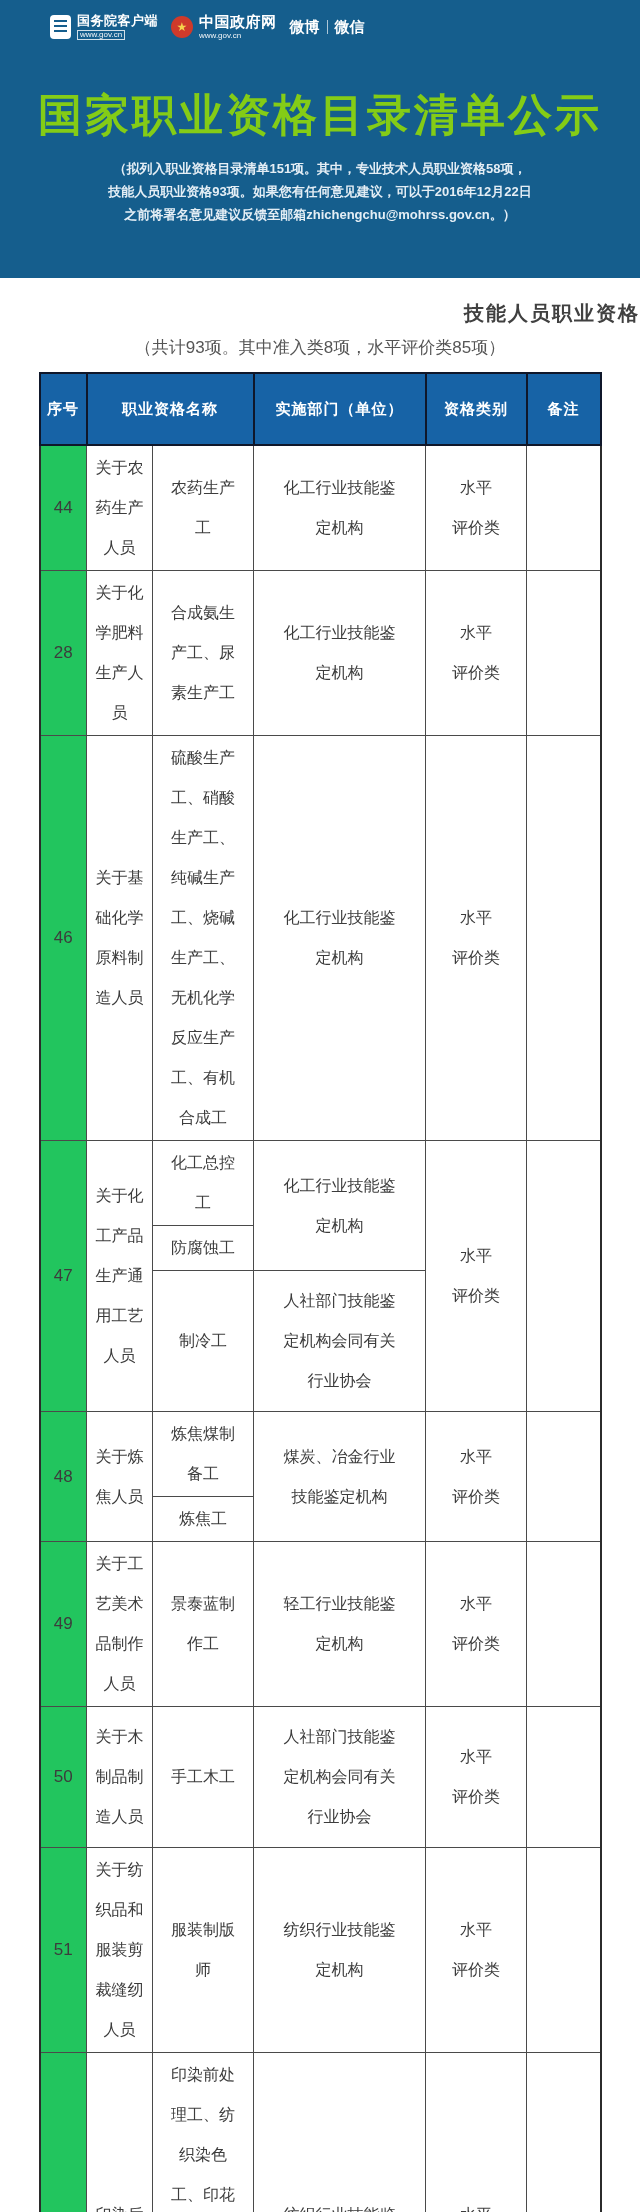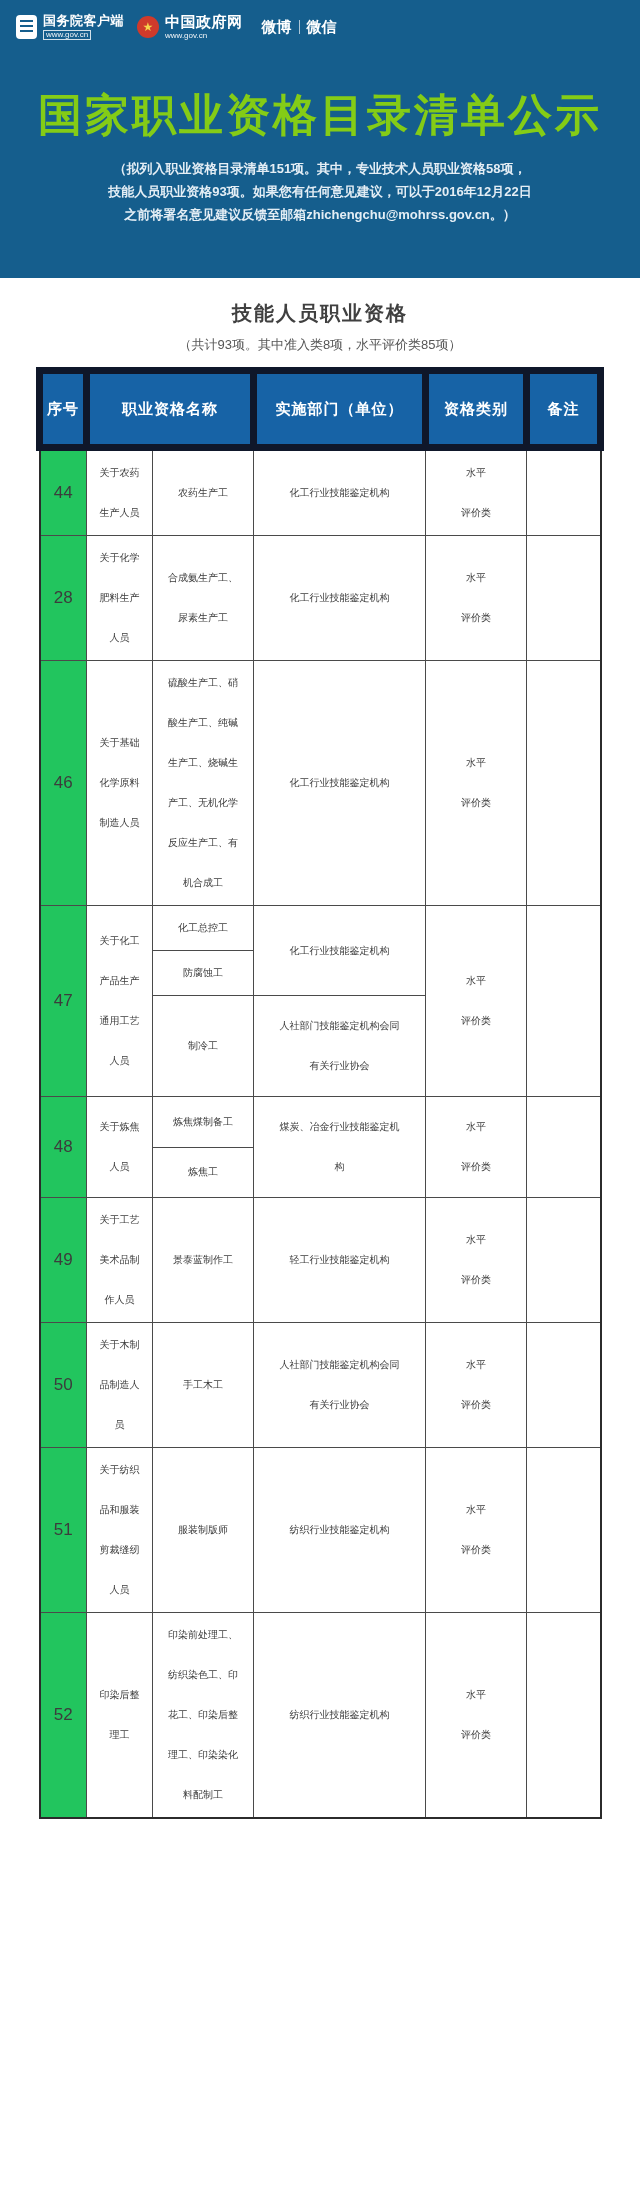--- a/index.html
+++ b/index.html
@@ -15,21 +15,21 @@
     background:#155e8d;
     height:278px;
     box-sizing:border-box;
     padding-top:10px;
     overflow:hidden;
   }
   .topbar{
     display:flex;
     align-items:center;
     gap:13px;
-    padding-left:16px;
+    padding-left:50px;
     color:#fff;
     height:34px;
   }
   .logo{display:flex;align-items:center;gap:6px;}
   .app-icon{
     width:21px;height:24px;
     background:#ffffff;border-radius:4px;
     position:relative;flex:0 0 auto;
   }
   .app-icon::before{
@@ -40,21 +40,21 @@
   .logo-title{font-weight:bold;font-size:13px;letter-spacing:.5px;}
   .logo-title.big{font-size:15px;}
   .logo-www{font-size:8px;opacity:.95;margin-top:2px;}
   .logo-www.boxed{border:1px solid rgba(255,255,255,.85);padding:0 2px;align-self:flex-start;}
   .emblem{
     width:22px;height:22px;border-radius:50%;
     background:#cf3a2b;color:#f6d44c;
     display:flex;align-items:center;justify-content:center;
     font-size:12px;flex:0 0 auto;
   }
-  .social{display:flex;align-items:center;gap:7px;font-weight:bold;font-size:15px;color:#fff;margin-left:6px;}
+  .social{display:flex;align-items:center;gap:7px;font-weight:bold;font-size:15px;color:#fff;}
   .social .divider{width:1px;height:14px;background:rgba(255,255,255,.65);}
   .hero h1{
     margin:46px 16px 16px;
     text-align:center;
     color:#84cc16;
     font-size:44px;
     font-weight:bold;
     letter-spacing:3px;
     line-height:1.15;
   }
@@ -68,45 +68,46 @@
     font-weight:bold;
   }
   
   .section-head{text-align:center;padding-top:22px;}
   .section-head h2{
     margin:0 0 9px;
     font-size:20px;
     letter-spacing:2px;
     color:#404040;
     font-weight:bold;
-  }
-  .section-head p{margin:0;font-size:13px;color:#555;}
+    text-align:right;
+  }
+  .section-head p{margin:0;font-size:17px;color:#555;}
   
   table{
     width:561px;
     margin:13px auto 4px;
     border-collapse:collapse;
     table-layout:fixed;
     border:2px solid #2b2b2b;
   }
   th{
     background:#1763a6;
     color:#ffffff;
     font-size:15px;
     font-weight:bold;
     height:70px;
-    border:7px solid #0f172a;
+    border:2px solid #0f172a;
     letter-spacing:1px;
     padding:0 2px;
   }
   td{
     border:1px solid #4a4a4a;
     text-align:center;
     vertical-align:middle;
-    font-size:10px;
+    font-size:16px;
     line-height:40px;
     padding:2px 4px;
     color:#3c3c3c;
     word-break:break-all;
   }
   td.no{background:#22c55e;font-size:17px;}
   td.group{padding:2px 8px;}
   td.name{padding:2px 12px;text-align:center;}
   td.dept{padding:10px 22px;}
   td.cat{white-space:pre-line;}

